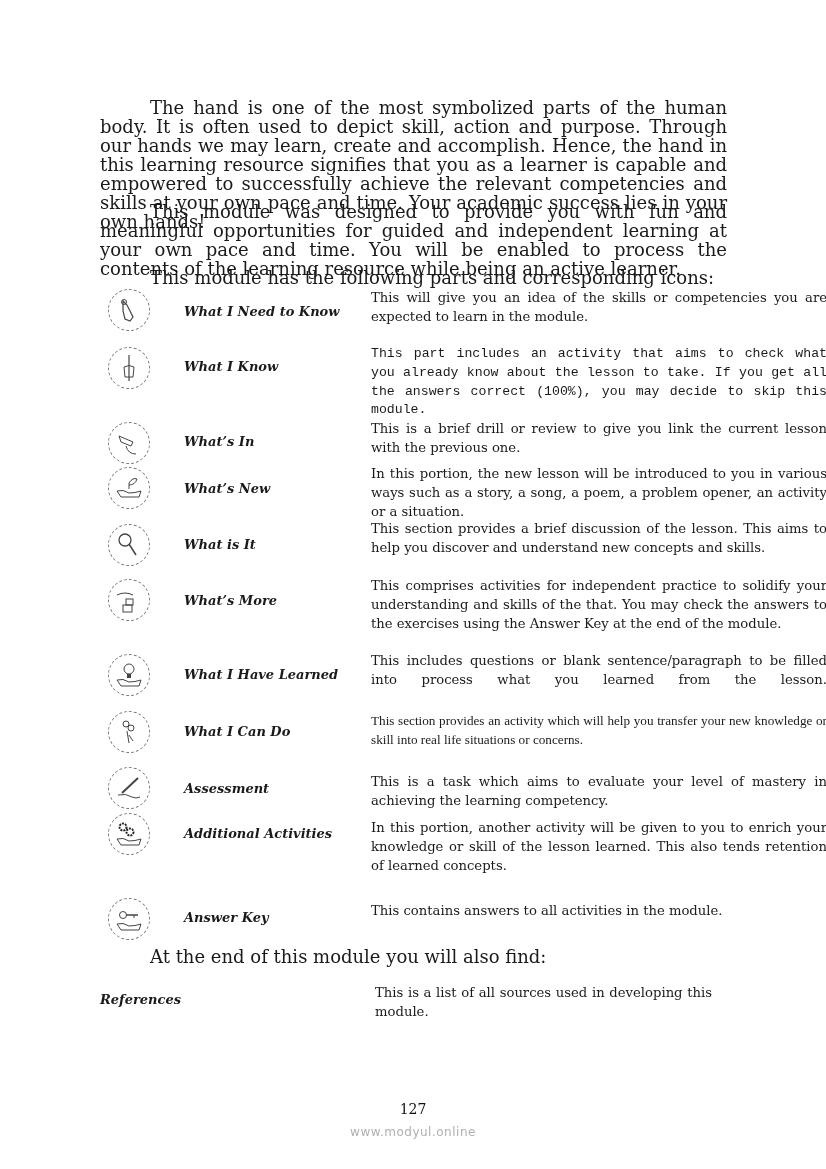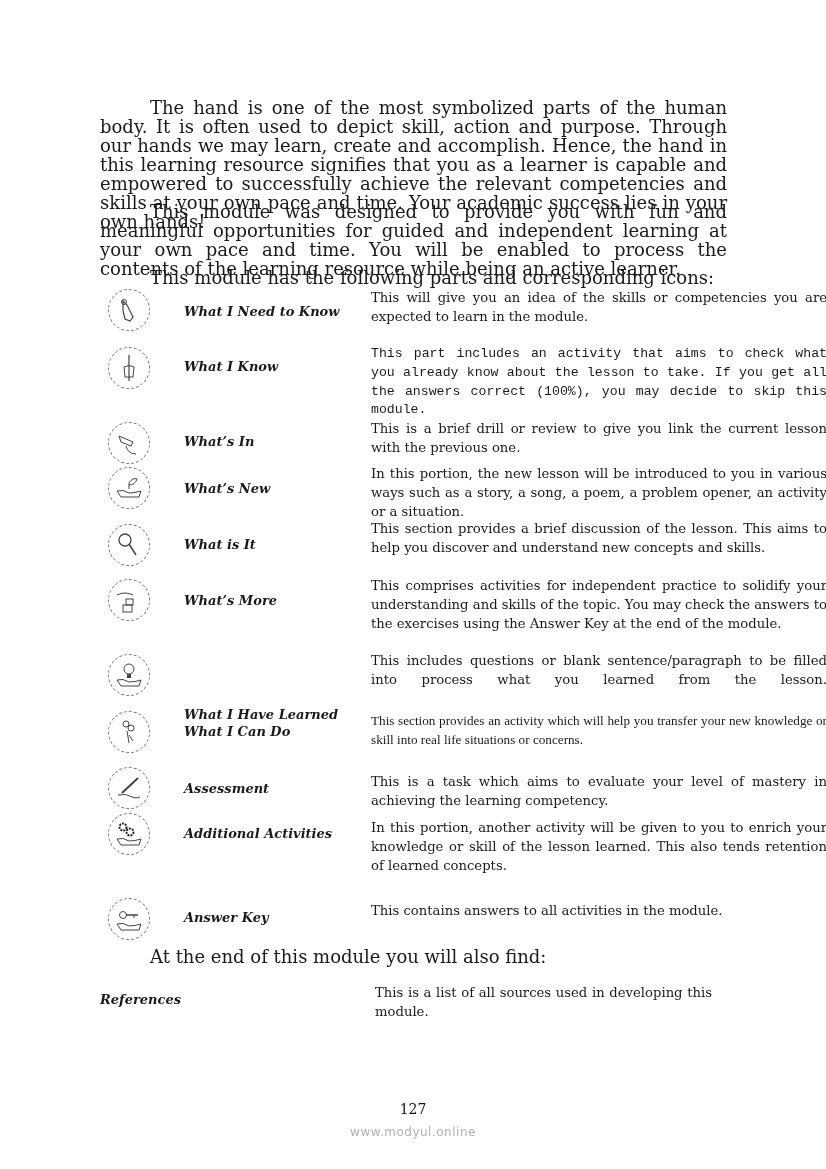--- a/index.html
+++ b/index.html
@@ -103,32 +103,32 @@
 
 <div class="row" style="top:577px;">
   <div class="icon" style="top:2px;">
     <svg viewBox="0 0 30 30">
         <path d="M3 10 q8 -4 16 0" fill="none" stroke="#444"></path>
         <rect x="12" y="14" width="7" height="6" fill="none" stroke="#444"></rect>
         <rect x="9" y="20" width="9" height="7" fill="none" stroke="#444"></rect>
       </svg>
   </div>
   <span class="label" style="top:16px;">What’s More</span>
-  <p class="desc" style="top:0;">This comprises activities for independent practice to solidify your understanding and skills of the topic. You may check the answers to the exercises using the Answer Key at the end of the module.</p>
+  <p class="desc" style="top:0;">This comprises activities for independent practice to solidify your understanding and skills of the that. You may check the answers to the exercises using the Answer Key at the end of the module.</p>
 </div>
 
 <div class="row" style="top:652px;">
   <div class="icon" style="top:2px;">
     <svg viewBox="0 0 30 30">
         <circle cx="15" cy="9" r="5" fill="none" stroke="#444"></circle>
         <rect x="13" y="14" width="4" height="4" fill="#444"></rect>
         <path d="M3 20 q6 -2 12 2 q6 0 12 -2 l-2 6 l-18 0 z" fill="none" stroke="#444"></path>
       </svg>
   </div>
-  <span class="label" style="top:15px;margin-top:40px;">What I Have Learned</span>
+  <span class="label" style="top:15px;">What I Have Learned</span>
   <p class="desc last-justify" style="top:0;">This includes questions or blank sentence/paragraph to be filled into process what you learned from the lesson.</p>
 </div>
 
 <div class="row" style="top:708px;">
   <div class="icon" style="top:3px;">
     <svg viewBox="0 0 30 30">
         <circle cx="12" cy="7" r="3" fill="none" stroke="#444"></circle>
         <circle cx="17" cy="11" r="3" fill="none" stroke="#444"></circle>
         <path d="M13 14 l2 12 M15 18 l4 6" stroke="#444" fill="none"></path>
       </svg>

